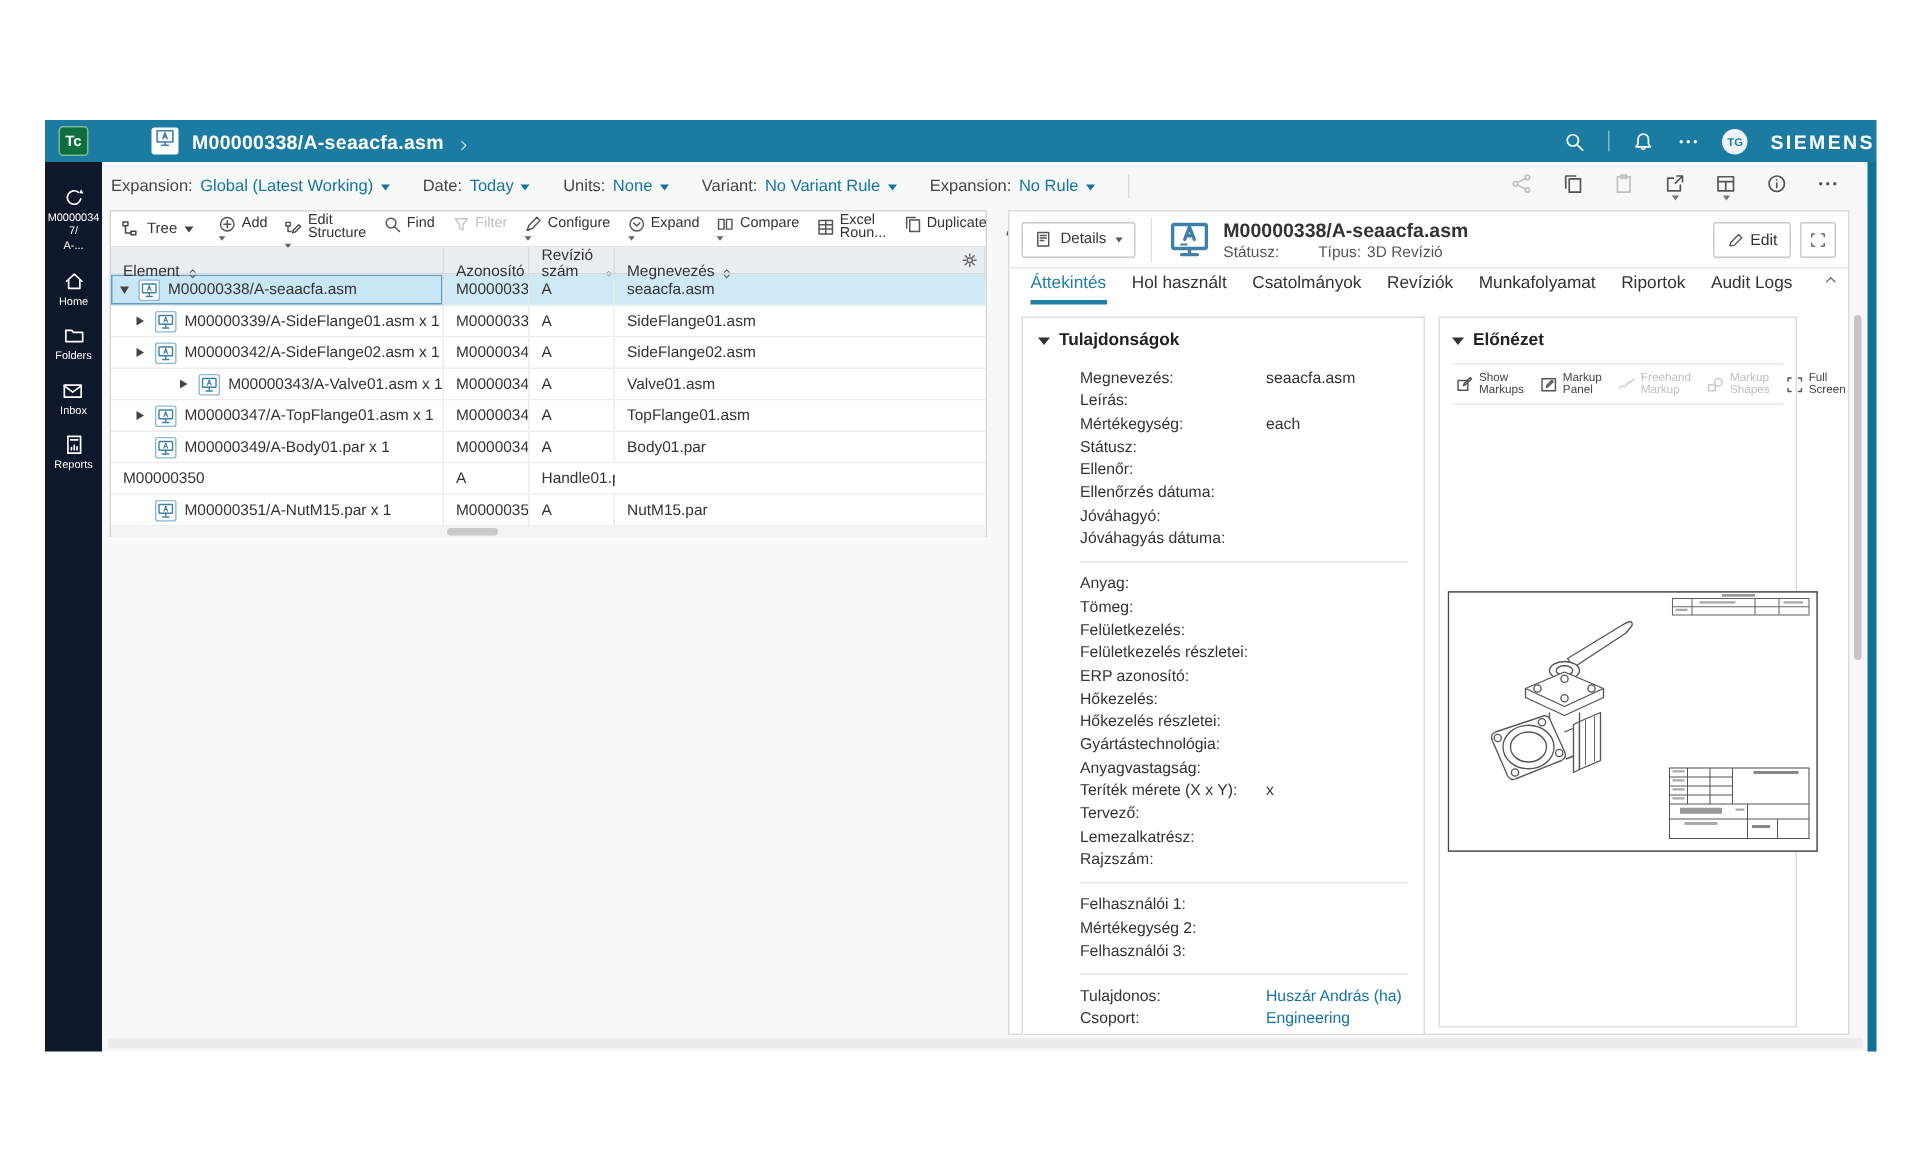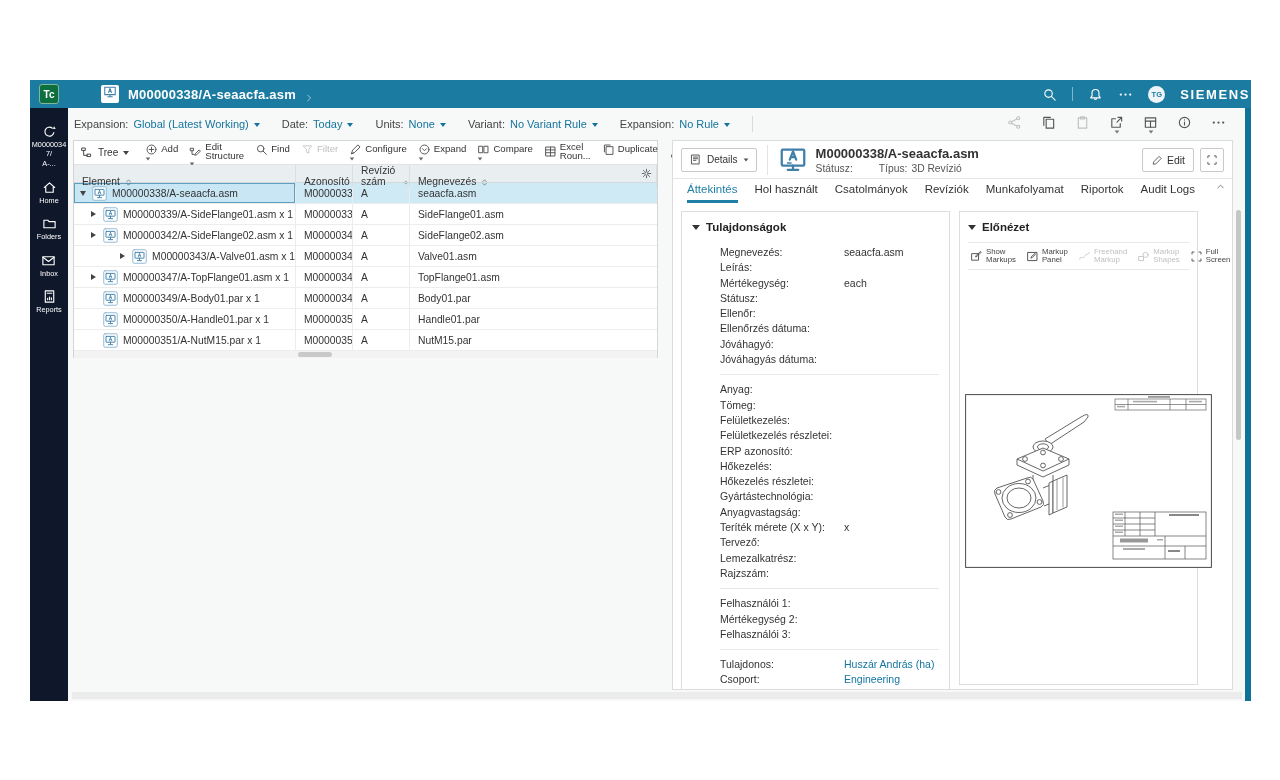--- a/index.html
+++ b/index.html
@@ -622,32 +622,20 @@
                   <path d="M8 4.6l-1.3 3.7M8 4.6l1.3 3.7M7.1 7.1h1.8" stroke="#3f7fa8" stroke-width="0.8" fill="none"></path>
                 </svg>
               </span>
               <span>M00000349/A-Body01.par x 1</span>
             </div>
             <div class="t-cell">M00000349</div>
             <div class="t-cell">A</div>
             <div class="t-cell">Body01.par</div>
           </div>
           <div class="t-row">
-            <div class="t-cell el" style="padding-left: 15px;">
-              <span class="arrow-sp"></span>
-              <span class="row-icon">
-                <svg viewBox="0 0 16 16" width="100%" height="100%" fill="#fff" stroke-linecap="round">
-                  <rect x="0.8" y="0.8" width="14.4" height="14.4" rx="1.5" stroke="#8cb8d2" stroke-width="1"></rect>
-                  <rect x="3.2" y="3.6" width="9.6" height="6.2" rx="0.4" stroke="#3f7fa8" stroke-width="1" fill="none"></rect>
-                  <path d="M8 9.8v1.7M5.8 12.4h4.4" stroke="#3f7fa8" stroke-width="1" fill="none"></path>
-                  <path d="M8 4.6l-1.3 3.7M8 4.6l1.3 3.7M7.1 7.1h1.8" stroke="#3f7fa8" stroke-width="0.8" fill="none"></path>
-                </svg>
-              </span>
-              <span>M00000350/A-Handle01.par x 1</span>
-            </div>
             <div class="t-cell">M00000350</div>
             <div class="t-cell">A</div>
             <div class="t-cell">Handle01.par</div>
           </div>
           <div class="t-row">
             <div class="t-cell el" style="padding-left: 15px;">
               <span class="arrow-sp"></span>
               <span class="row-icon">
                 <svg viewBox="0 0 16 16" width="100%" height="100%" fill="#fff" stroke-linecap="round">
                   <rect x="0.8" y="0.8" width="14.4" height="14.4" rx="1.5" stroke="#8cb8d2" stroke-width="1"></rect>

